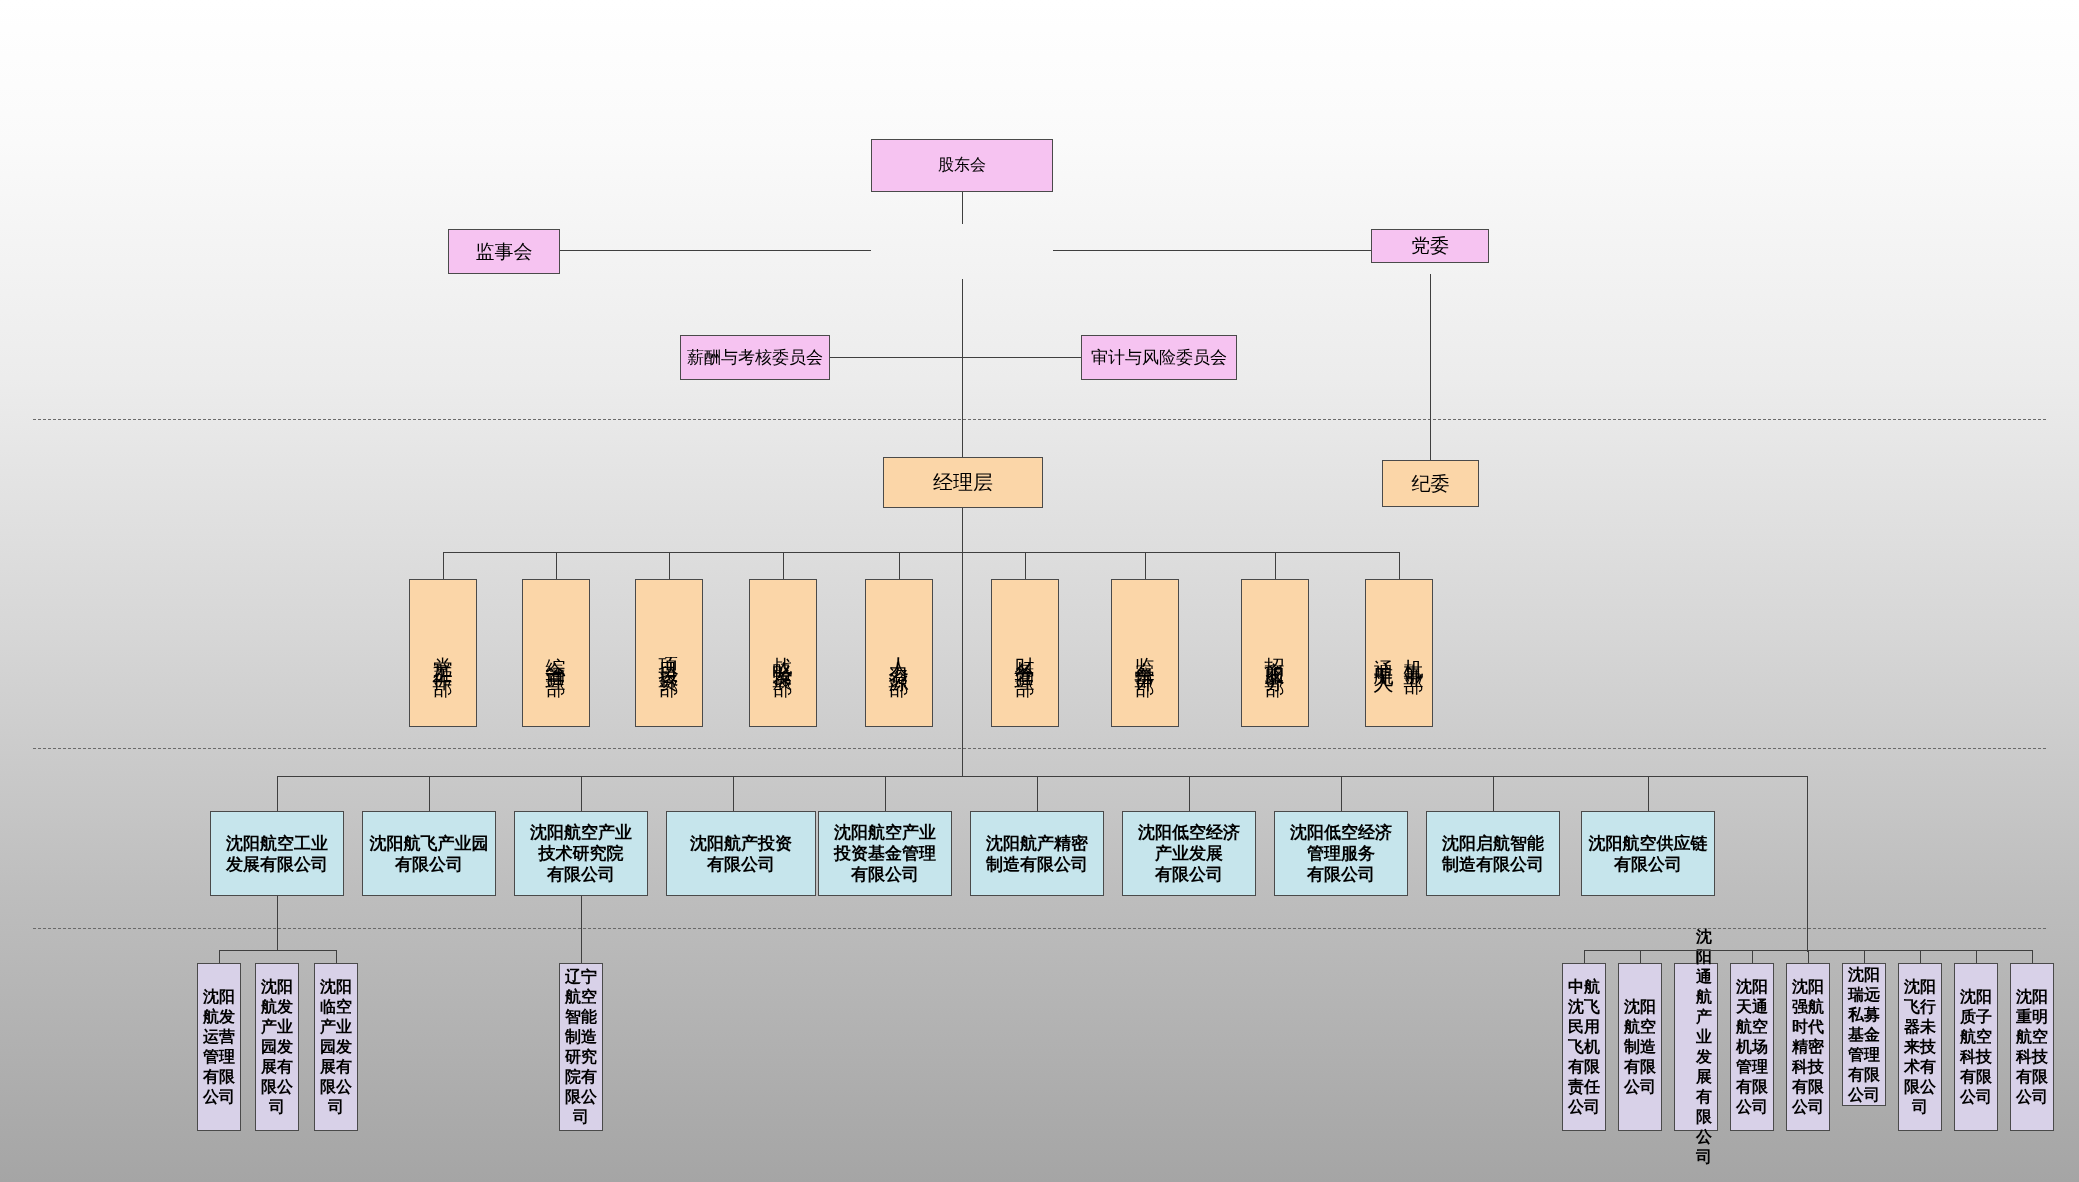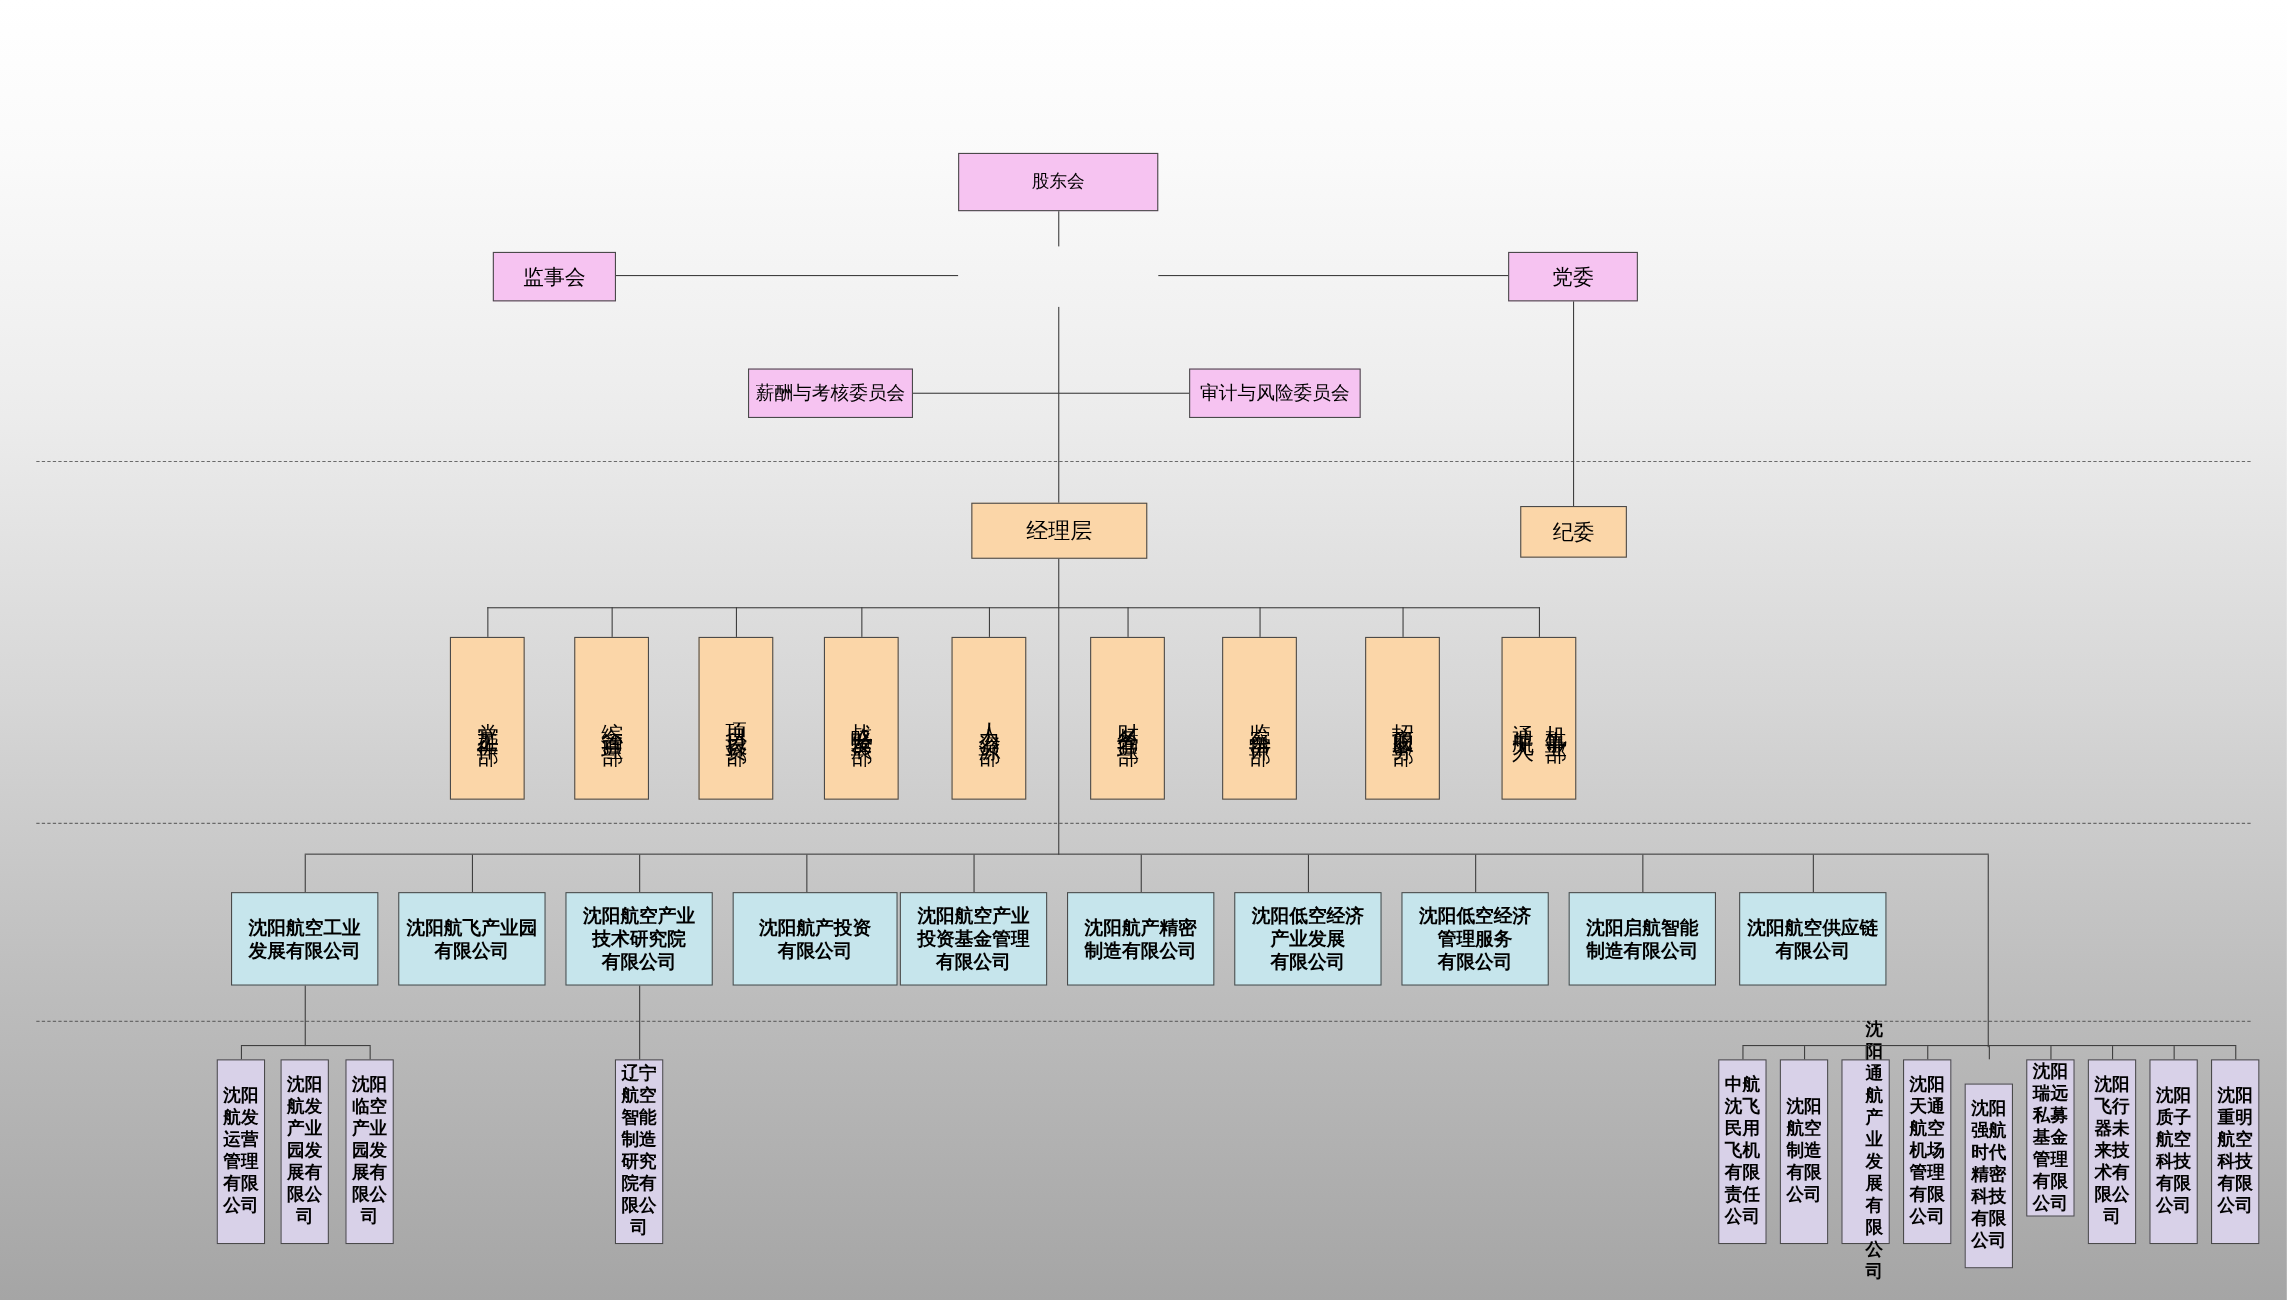--- a/index.html
+++ b/index.html
@@ -36,21 +36,21 @@
 </style>
 </head>
 <body>
 
 <div id="canvas">
   <div class="dash" style="top:419px;"></div>
   <div class="dash" style="top:748px;"></div>
   <div class="dash" style="top:928px;"></div>
 <div class="box gov" style="left: 871px; top: 139px; width: 182px; height: 53px; font-size: 16px;">股东会</div>
     <div class="box gov" style="left: 448px; top: 229px; width: 112px; height: 45px; font-size: 19px;">监事会</div>
-    <div class="box gov" style="left: 1371px; top: 229px; width: 118px; height: 45px; font-size: 19px;">党委</div>
+    <div class="box gov" style="left: 1371px; top: 229px; width: 118px; height: 34px; font-size: 19px;">党委</div>
     <div class="box gov" style="left: 680px; top: 335px; width: 150px; height: 45px; font-size: 17px;">薪酬与考核委员会</div>
     <div class="box gov" style="left: 1081px; top: 335px; width: 156px; height: 45px; font-size: 17px;">审计与风险委员会</div>
     <div class="box mgmt" style="left: 883px; top: 457px; width: 160px; height: 51px; font-size: 20px;">经理层</div>
     <div class="box mgmt" style="left: 1382px; top: 460px; width: 97px; height: 47px; font-size: 19px;">纪委</div>
     <div class="box dept" style="left: 409px; top: 579px; width: 68px; height: 148px;">党群工作部</div>
     <div class="box dept" style="left: 522px; top: 579px; width: 68px; height: 148px;">综合管理部</div>
     <div class="box dept" style="left: 635px; top: 579px; width: 68px; height: 148px;">项目投资部</div>
     <div class="box dept" style="left: 749px; top: 579px; width: 68px; height: 148px;">战略发展部</div>
     <div class="box dept" style="left: 865px; top: 579px; width: 68px; height: 148px;">人力资源部</div>
     <div class="box dept" style="left: 991px; top: 579px; width: 68px; height: 148px;">财务管理部</div>
@@ -83,21 +83,21 @@
     <div class="box sub" style="left: 1581px; top: 811px; width: 134px; height: 85px;">沈阳航空供应链
 有限公司</div>
     <div class="box aff" style="left: 197px; top: 963px; width: 44px; height: 168px;">沈阳航发运营管理有限公司</div>
     <div class="box aff" style="left: 255px; top: 963px; width: 44px; height: 168px;">沈阳航发产业园发展有限公司</div>
     <div class="box aff" style="left: 314px; top: 963px; width: 44px; height: 168px;">沈阳临空产业园发展有限公司</div>
     <div class="box aff" style="left: 559px; top: 963px; width: 44px; height: 168px;">辽宁航空智能制造研究院有限公司</div>
     <div class="box aff" style="left: 1562px; top: 963px; width: 44px; height: 168px;">中航沈飞民用飞机有限责任公司</div>
     <div class="box aff" style="left: 1618px; top: 963px; width: 44px; height: 168px;">沈阳航空制造有限公司</div>
     <div class="box aff" style="left: 1674px; top: 963px; width: 44px; height: 168px; padding-left: 20px;">沈阳通航产业发展有限公司</div>
     <div class="box aff" style="left: 1730px; top: 963px; width: 44px; height: 168px;">沈阳天通航空机场管理有限公司</div>
-    <div class="box aff" style="left: 1786px; top: 963px; width: 44px; height: 168px; margin-top: 22px;">沈阳强航时代精密科技有限公司</div>
+    <div class="box aff" style="left: 1786px; top: 963px; width: 44px; height: 168px;">沈阳强航时代精密科技有限公司</div>
     <div class="box aff" style="left: 1842px; top: 963px; width: 44px; height: 143px;">沈阳瑞远私募基金管理有限公司</div>
     <div class="box aff" style="left: 1898px; top: 963px; width: 44px; height: 168px;">沈阳飞行器未来技术有限公司</div>
     <div class="box aff" style="left: 1954px; top: 963px; width: 44px; height: 168px;">沈阳质子航空科技有限公司</div>
     <div class="box aff" style="left: 2010px; top: 963px; width: 44px; height: 168px;">沈阳重明航空科技有限公司</div>
     <div class="vline" style="left: 962px; top: 192px; width: 1px; height: 32px;"></div>
     <div class="vline" style="left: 962px; top: 279px; width: 1px; height: 178px;"></div>
     <div class="vline" style="left: 1430px; top: 274px; width: 1px; height: 186px;"></div>
     <div class="vline" style="left: 962px; top: 508px; width: 1px; height: 269px;"></div>
     <div class="hline" style="left: 560px; top: 250px; width: 311px; height: 1px;"></div>
     <div class="hline" style="left: 1053px; top: 250px; width: 318px; height: 1px;"></div>

